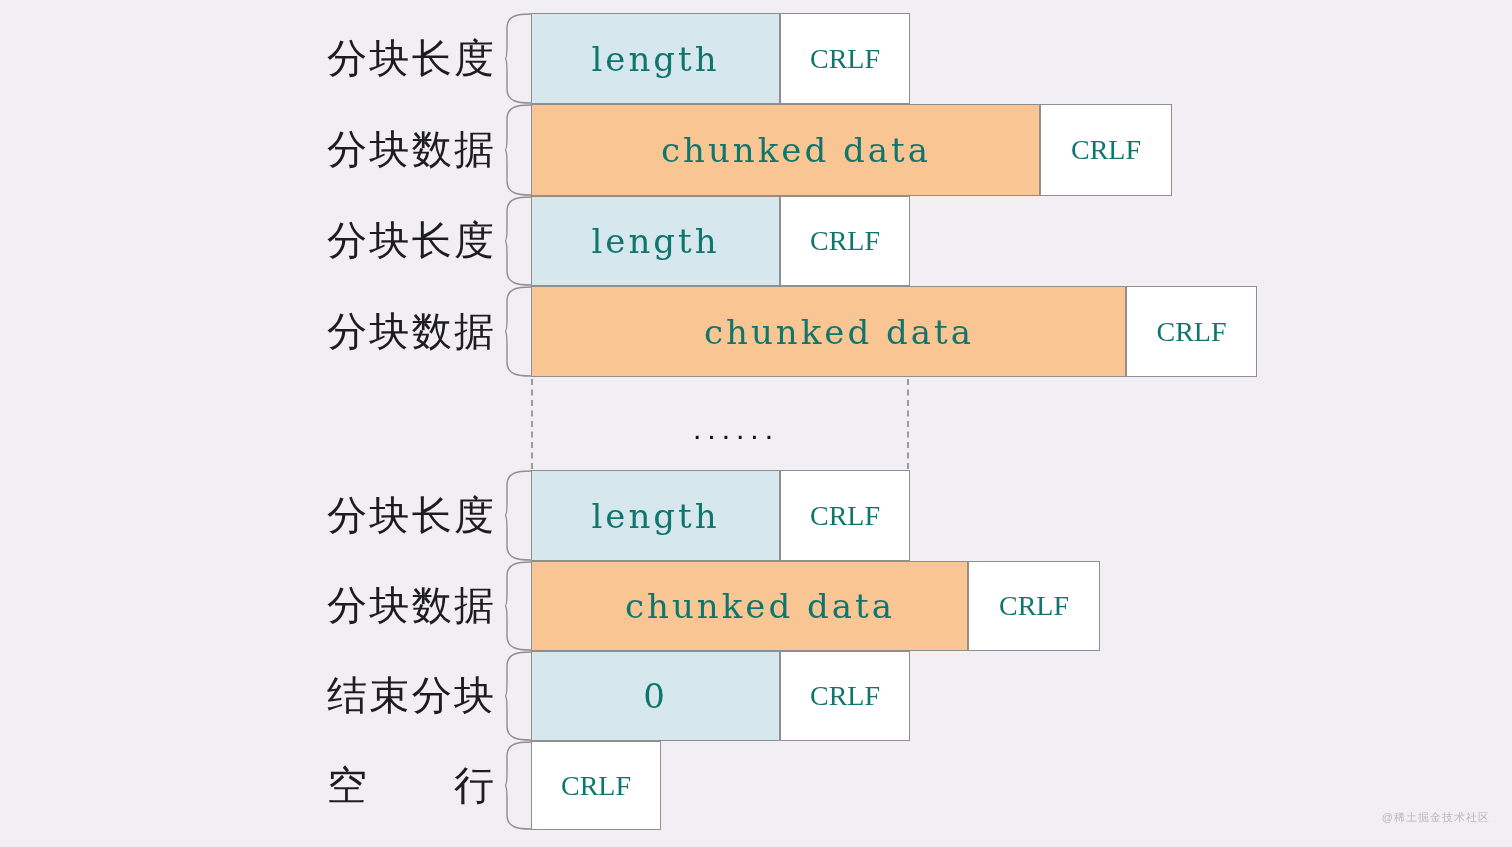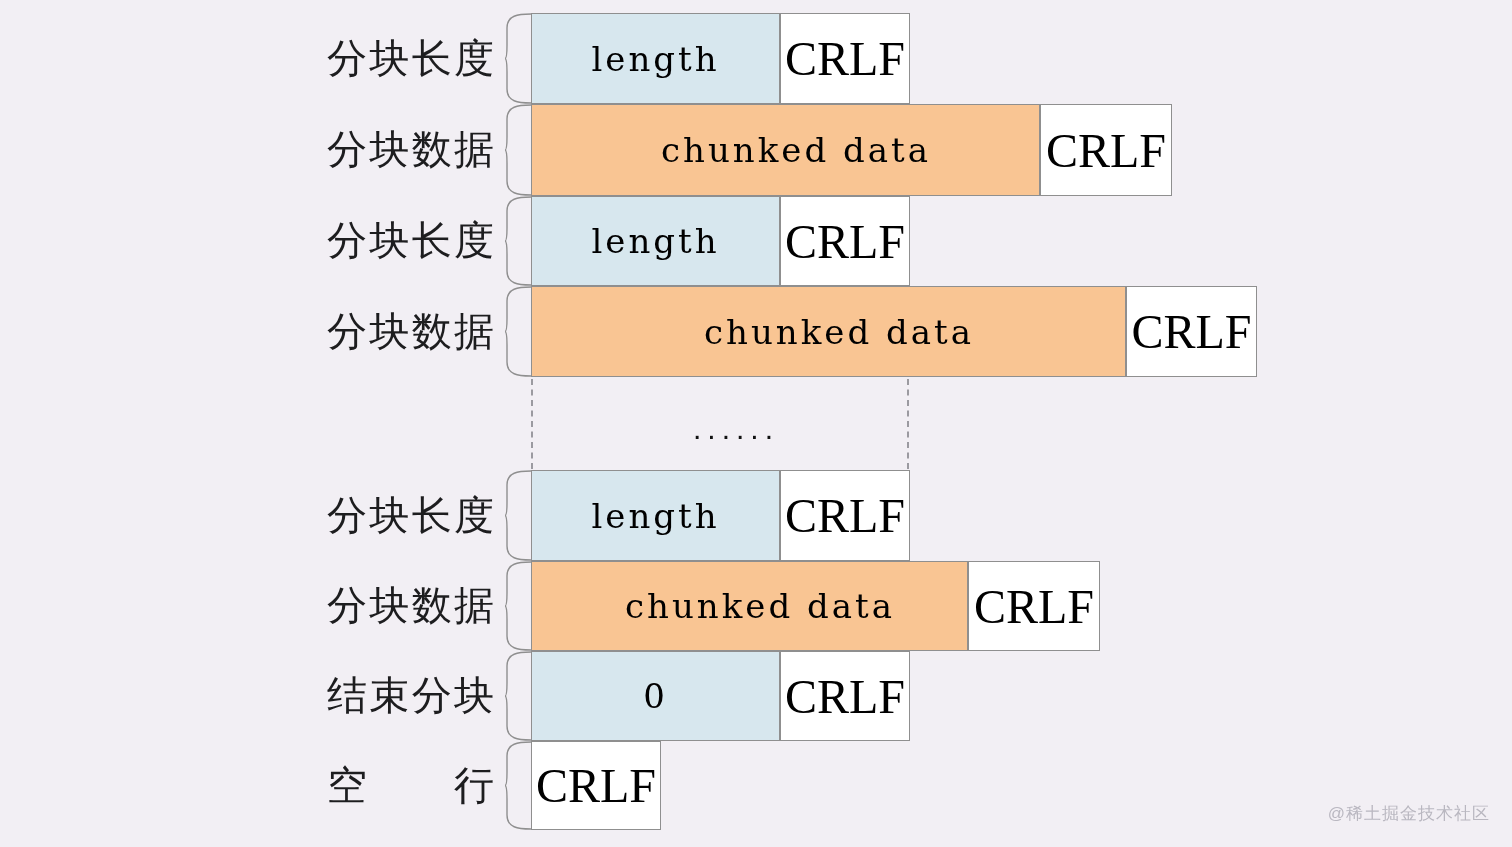--- a/index.html
+++ b/index.html
@@ -33,38 +33,38 @@
   .brace { position:absolute; }
   .brace svg { display:block; }
 
   
   .cell {
     position:absolute;
     border:1px solid #8f8f8f;
     display:flex;
     align-items:center;
     justify-content:center;
-    color:#000000;
+    color:#0f766e;
   }
   .cell.blue  { background:#d7e7ee; }
   .cell.orange{ background:#f9c593;padding-left:21px; }
   .cell.white { background:#ffffff; }
   .cell .cell-text {
     font-family:"DejaVu Serif", serif;
     font-size:34px;
     letter-spacing:1px;
     white-space:nowrap;
   }
   .cell .cell-text.mono {
     font-family:"DejaVu Serif", serif;
     letter-spacing:3px;
   }
   .cell .cell-text.crlf {
     font-family:"Liberation Serif", serif;
-    font-size:48px;
+    font-size:28px;
     letter-spacing:0px;
   }
 
   
   .dash-line {
     position:absolute;
     width:0;
     border-left:2px dashed #9b9aa0;
   }
   .ellipsis {
@@ -75,21 +75,21 @@
     color:#111;
     white-space:nowrap;
   }
 
   
   .watermark {
     position:absolute;
     right:22px;
     bottom:22px;
     font-family:"Liberation Sans", sans-serif;
-    font-size:17px;
+    font-size:11px;
     color:#b9b7c0;
     letter-spacing:1px;
     white-space:nowrap;
   }
 </style>
 </head>
 <body>
 
 <div id="canvas">
     <div class="row-label spread" style="left: 327px; width: 167px; top: 37.5px;">

